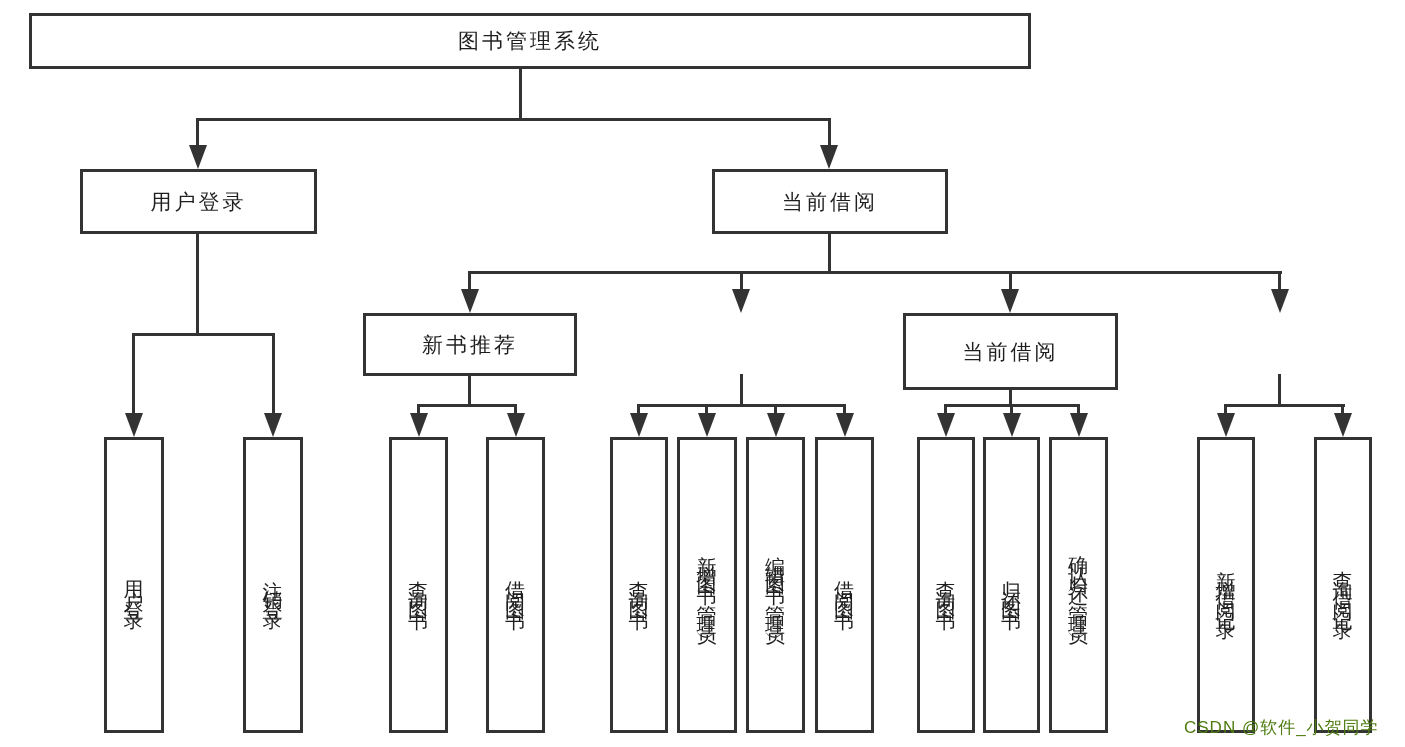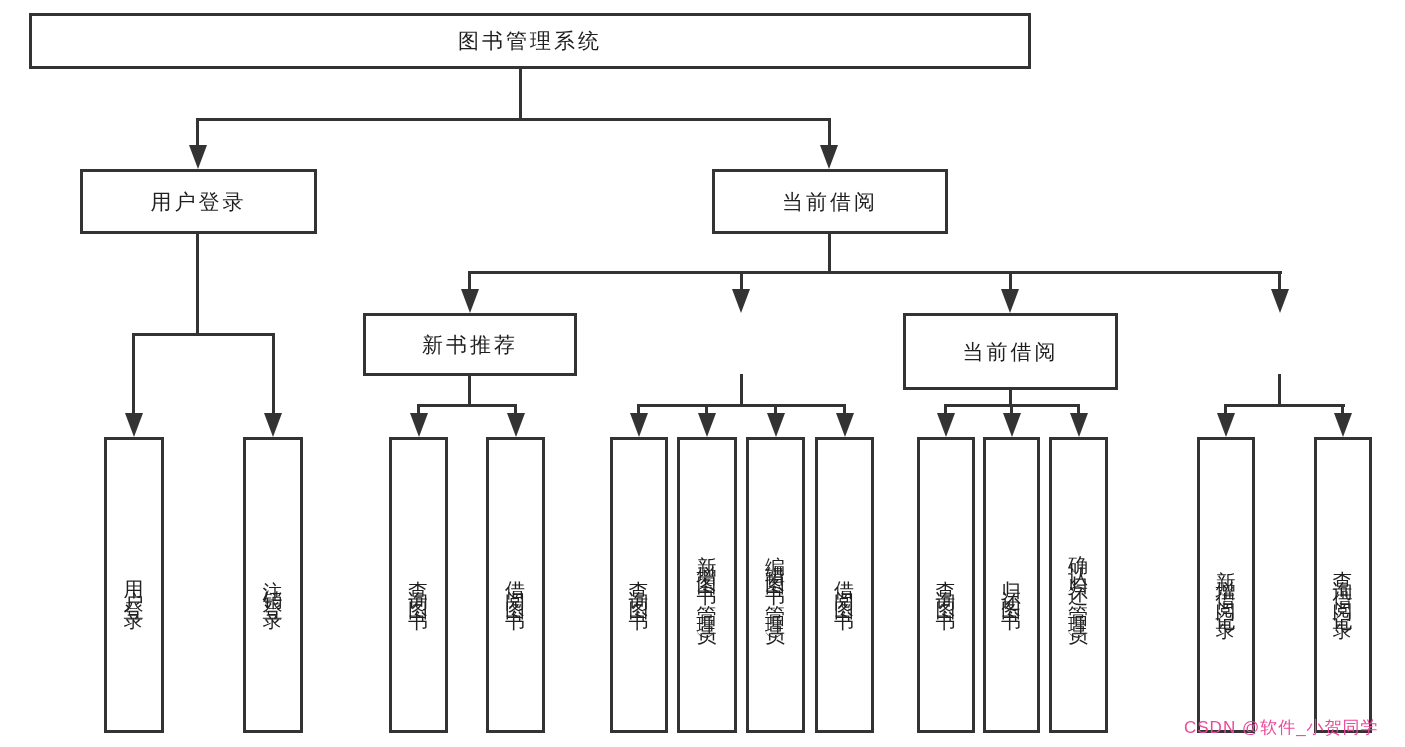--- a/index.html
+++ b/index.html
@@ -31,21 +31,21 @@
   .arrow{
     position:absolute;width:0;height:0;z-index:1;
     border-left:9px solid transparent;
     border-right:9px solid transparent;
     border-top:24px solid #333333;
   }
   .watermark{
     position:absolute;
     left:1184px;top:716px;
     font-size:17px;
-    color:#ec4899;
+    color:#4d7c0f;
     letter-spacing:1px;
     z-index:3;
     white-space:nowrap;
   }
 </style>
 </head>
 <body>
 
 <div class="canvas">
 

